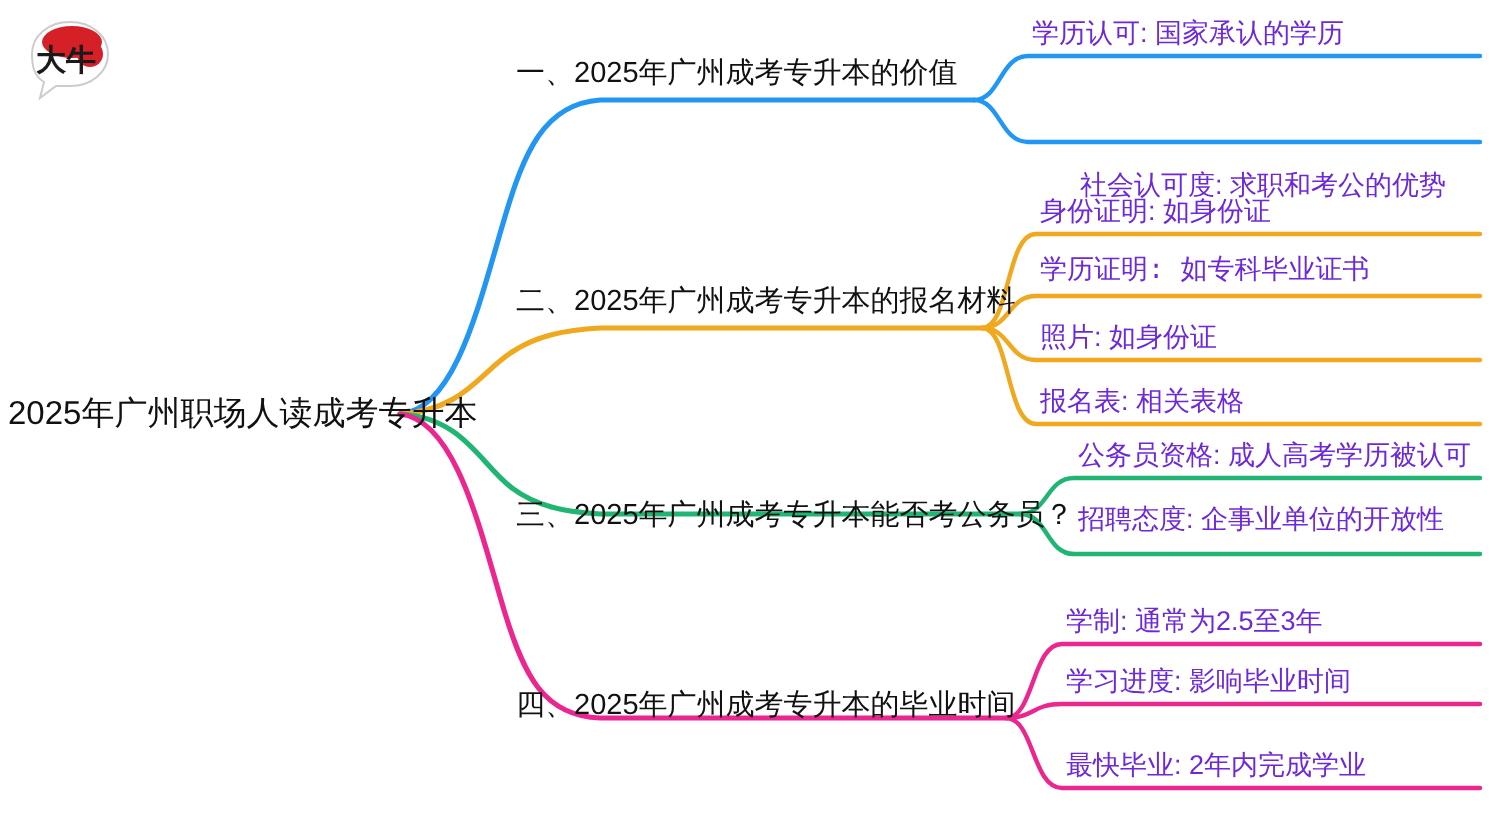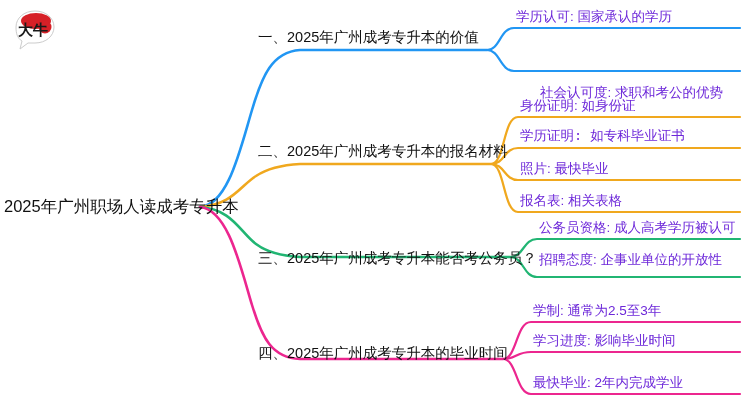--- a/index.html
+++ b/index.html
@@ -157,21 +157,21 @@
 <div class="branch-label" style="left:258px; top:142px;">
   <span>二、2025年广州成考专升本的报名材料</span>
 </div>
 <div class="leaf-label" style="left:520px; top:97px;">
   <span>身份证明: 如身份证</span>
 </div>
 <div class="leaf-label" style="left:520px; top:128px;font-family:Liberation Mono, monospace;">
   <span>学历证明: 如专科毕业证书</span>
 </div>
 <div class="leaf-label" style="left:520px; top:160px;">
-  <span>照片: 最快毕业</span>
+  <span>照片: 如身份证</span>
 </div>
 <div class="leaf-label" style="left:520px; top:192px;">
   <span>报名表: 相关表格</span>
 </div>
 
 <div class="branch-label" style="left:258px; top:249px;">
   <span>三、2025年广州成考专升本能否考公务员？</span>
 </div>
 <div class="leaf-label" style="left:539px; top:219px;">
   <span>公务员资格: 成人高考学历被认可</span>

